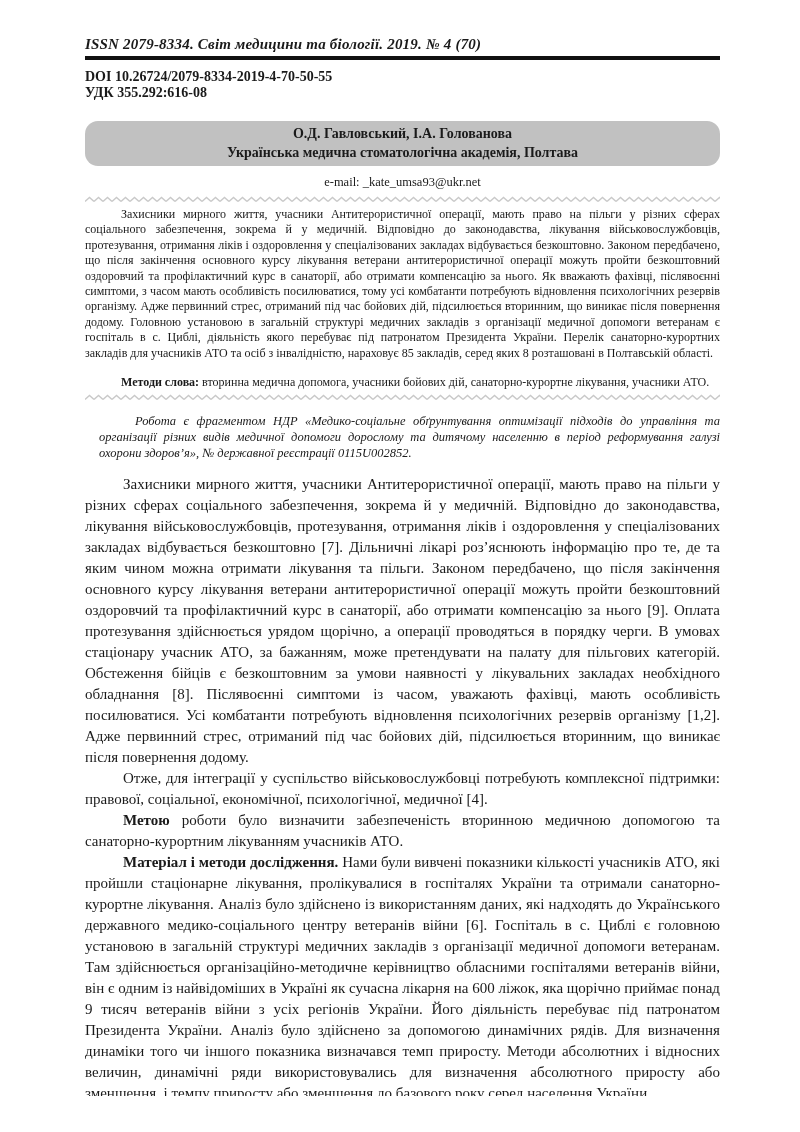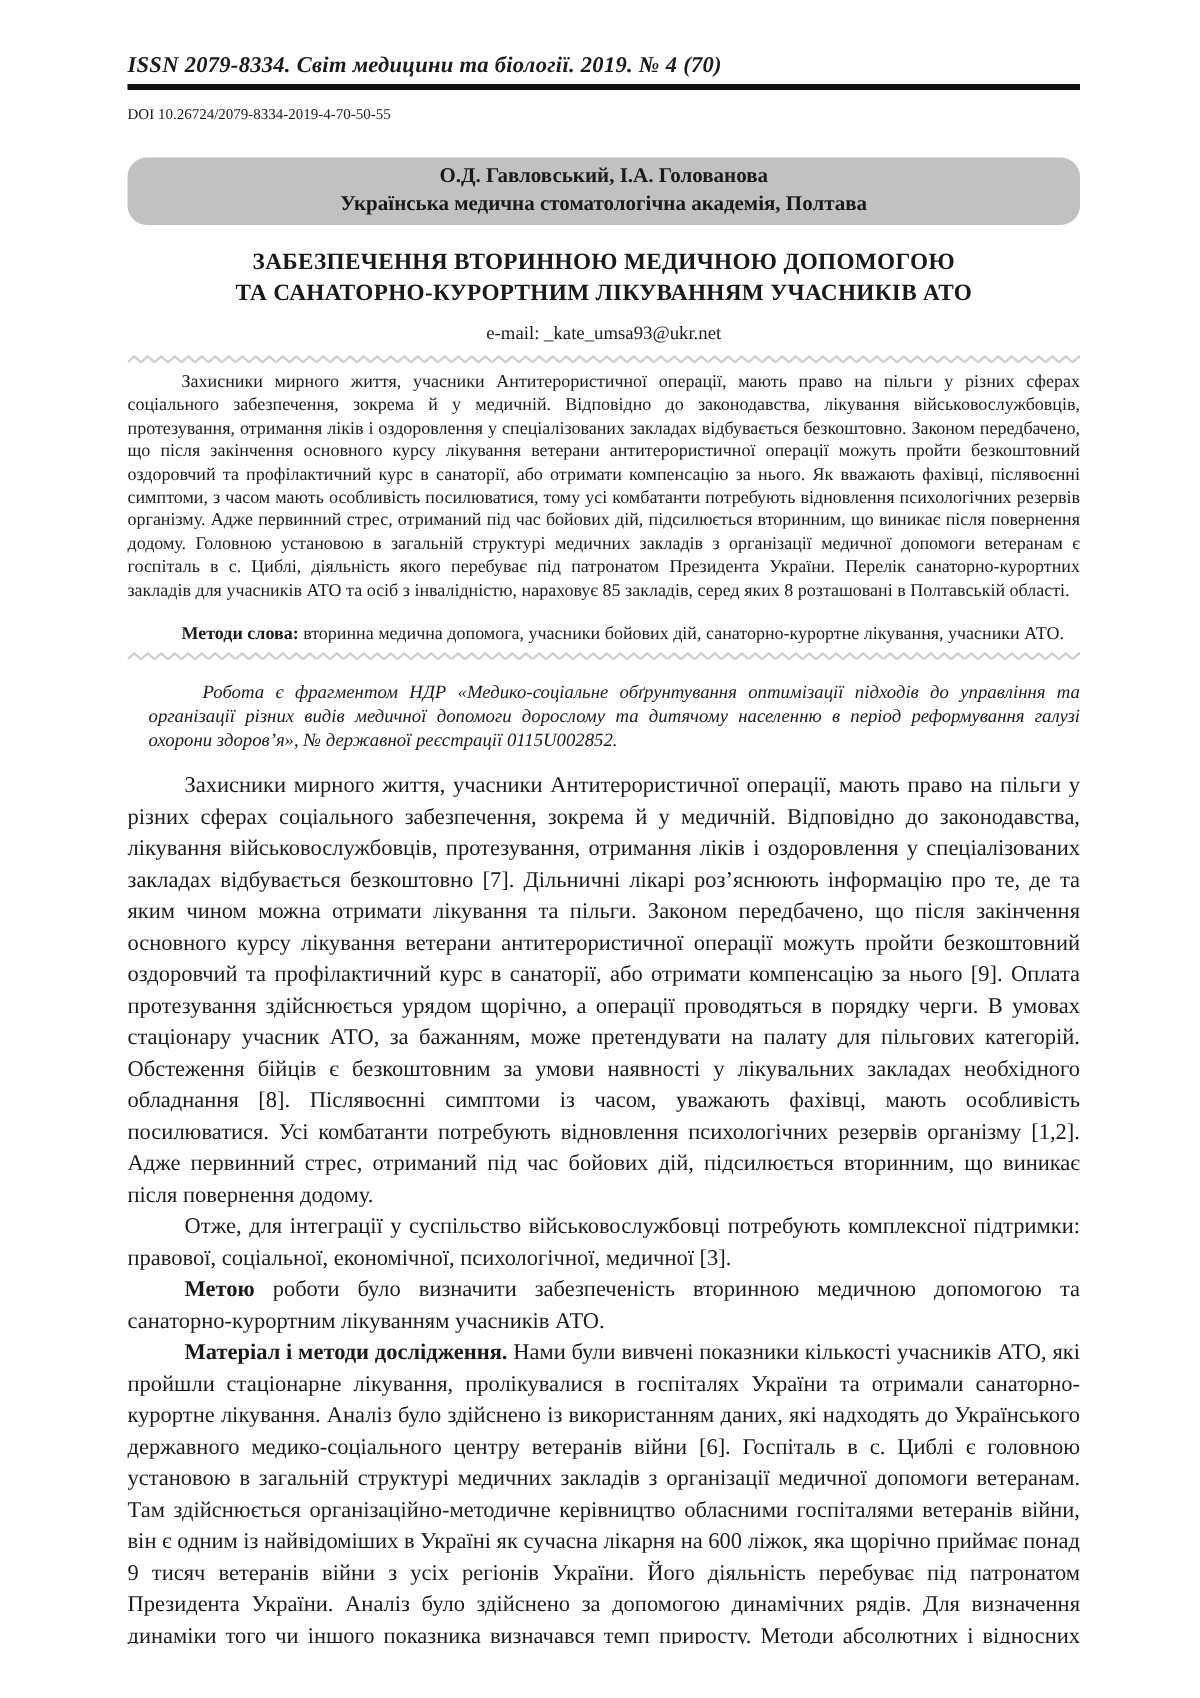--- a/index.html
+++ b/index.html
@@ -24,22 +24,22 @@
   
   .issn-line {
     font-size: 15px;
     font-weight: bold;
     font-style: italic;
     letter-spacing: 0.2px;
     padding-bottom: 3px;
     border-bottom: 4px solid #111111;
   }
   .doi-line, .udc-line {
-    font-size: 10px;
-    font-weight: normal;
+    font-size: 14px;
+    font-weight: bold;
     line-height: 16px;
   }
   .doi-line { margin-top: 9px; }
 
   
   .authors-box {
     margin-top: 20px;
     background: #c1c1c1;
     text-align: center;
     padding: 3px 6px 4px 6px;
@@ -106,28 +106,28 @@
 </style>
 </head>
 <body>
 
 <div class="page">
   <div class="content">
 
     <header>
       <div class="issn-line">ISSN 2079-8334. Світ медицини та біології. 2019. № 4 (70)</div>
       <div class="doi-line">DOI 10.26724/2079-8334-2019-4-70-50-55</div>
+      <div class="udc-line">УДК 355.292:616-08</div>
     </header>
 
     <div class="authors-box">
       <div class="authors">О.Д. Гавловський, І.А. Голованова</div>
       <div class="affiliation">Українська медична стоматологічна академія, Полтава</div>
     </div>
 
-    <h1 class="article-title"><span>ЗАБЕЗПЕЧЕННЯ ВТОРИННОЮ МЕДИЧНОЮ ДОПОМОГОЮ</span><br><span>ТА САНАТОРНО-КУРОРТНИМ ЛІКУВАННЯМ УЧАСНИКІВ АТО</span></h1>
 
     <div class="email-line">e-mail: _kate_umsa93@ukr.net</div>
 
     <svg class="zigzag" width="635" height="7" aria-hidden="true">
       <defs>
         <pattern id="zz1" width="9" height="7" patternUnits="userSpaceOnUse">
           <path d="M0 5.5 L4.5 1.5 L9 5.5" fill="none" stroke="#c9c9c9" stroke-width="1.4"></path>
         </pattern>
       </defs>
       <rect width="635" height="7" fill="url(#zz1)"></rect>
@@ -144,20 +144,20 @@
           <path d="M0 5.5 L4.5 1.5 L9 5.5" fill="none" stroke="#c9c9c9" stroke-width="1.4"></path>
         </pattern>
       </defs>
       <rect width="635" height="7" fill="url(#zz2)"></rect>
     </svg>
 
     <p class="ndr-note">Робота є фрагментом НДР «Медико-соціальне обґрунтування оптимізації підходів до управління та організації різних видів медичної допомоги дорослому та дитячому населенню в період реформування галузі охорони здоров’я», № державної реєстрації 0115U002852.</p>
 
     <div class="body-text">
       <p>Захисники мирного життя, учасники Антитерористичної операції, мають право на пільги у різних сферах соціального забезпечення, зокрема й у медичній. Відповідно до законодавства, лікування військовослужбовців, протезування, отримання ліків і оздоровлення у спеціалізованих закладах відбувається безкоштовно [7]. Дільничні лікарі роз’яснюють інформацію про те, де та яким чином можна отримати лікування та пільги. Законом передбачено, що після закінчення основного курсу лікування ветерани антитерористичної операції можуть пройти безкоштовний оздоровчий та профілактичний курс в санаторії, або отримати компенсацію за нього [9]. Оплата протезування здійснюється урядом щорічно, а операції проводяться в порядку черги. В умовах стаціонару учасник АТО, за бажанням, може претендувати на палату для пільгових категорій. Обстеження бійців є безкоштовним за умови наявності у лікувальних закладах необхідного обладнання [8]. Післявоєнні симптоми із часом, уважають фахівці, мають особливість посилюватися. Усі комбатанти потребують відновлення психологічних резервів організму [1,2]. Адже первинний стрес, отриманий під час бойових дій, підсилюється вторинним, що виникає після повернення додому.</p>
-      <p>Отже, для інтеграції у суспільство військовослужбовці потребують комплексної підтримки: правової, соціальної, економічної, психологічної, медичної [3].</p>
+      <p>Отже, для інтеграції у суспільство військовослужбовці потребують комплексної підтримки: правової, соціальної, економічної, психологічної, медичної [4].</p>
       <p><span class="lead-bold">Метою</span><span> роботи було визначити забезпеченість вторинною медичною допомогою та санаторно-курортним лікуванням учасників АТО.</span></p>
       <p><span class="lead-bold">Матеріал і методи дослідження.</span><span> Нами були вивчені показники кількості учасників АТО, які пройшли стаціонарне лікування, пролікувалися в госпіталях України та отримали санаторно-курортне лікування. Аналіз було здійснено із використанням даних, які надходять до Українського державного медико-соціального центру ветеранів війни [6]. Госпіталь в с. Циблі є головною установою в загальній структурі медичних закладів з організації медичної допомоги ветеранам. Там здійснюється організаційно-методичне керівництво обласними госпіталями ветеранів війни, він є одним із найвідоміших в Україні як сучасна лікарня на 600 ліжок, яка щорічно приймає понад 9 тисяч ветеранів війни з усіх регіонів України. Його діяльність перебуває під патронатом Президента України. Аналіз було здійснено за допомогою динамічних рядів. Для визначення динаміки того чи іншого показника визначався темп приросту. Методи абсолютних і відносних величин, динамічні ряди використовувались для визначення абсолютного приросту або зменшення, і темпу приросту або зменшення до базового року серед населення України.</span></p>
 
     </div>
 
   </div>
 </div>
 
 </body></html>

